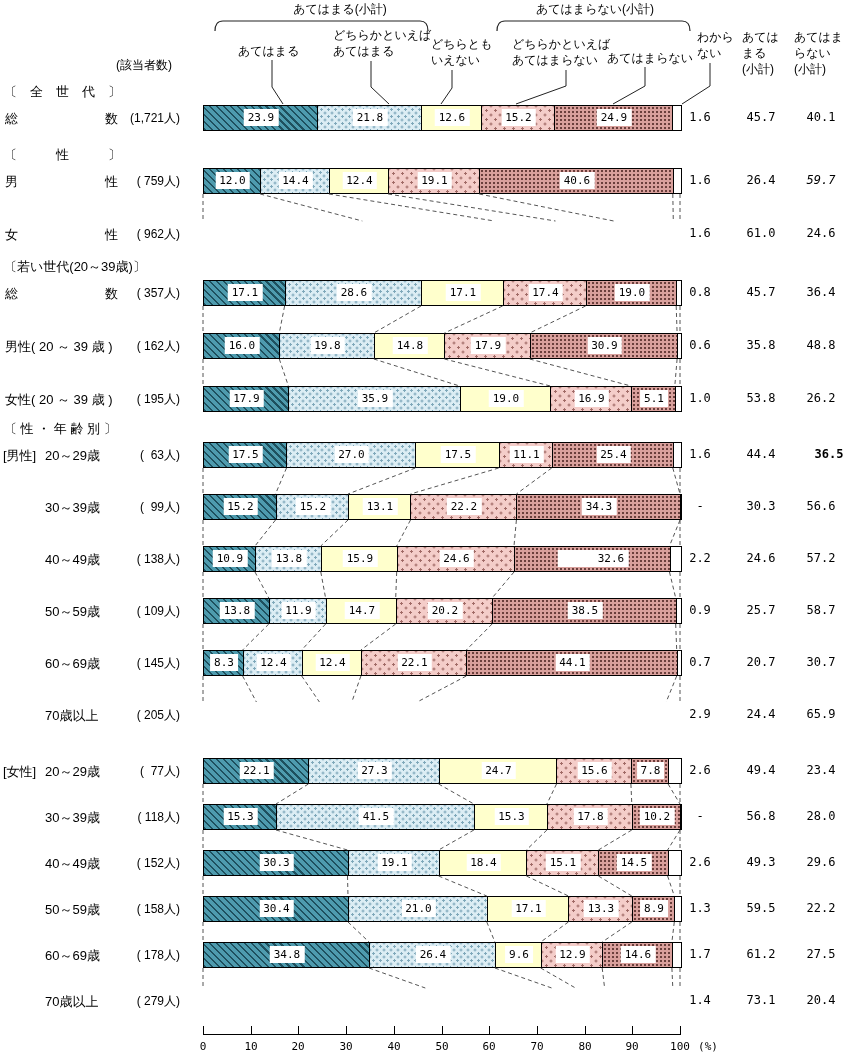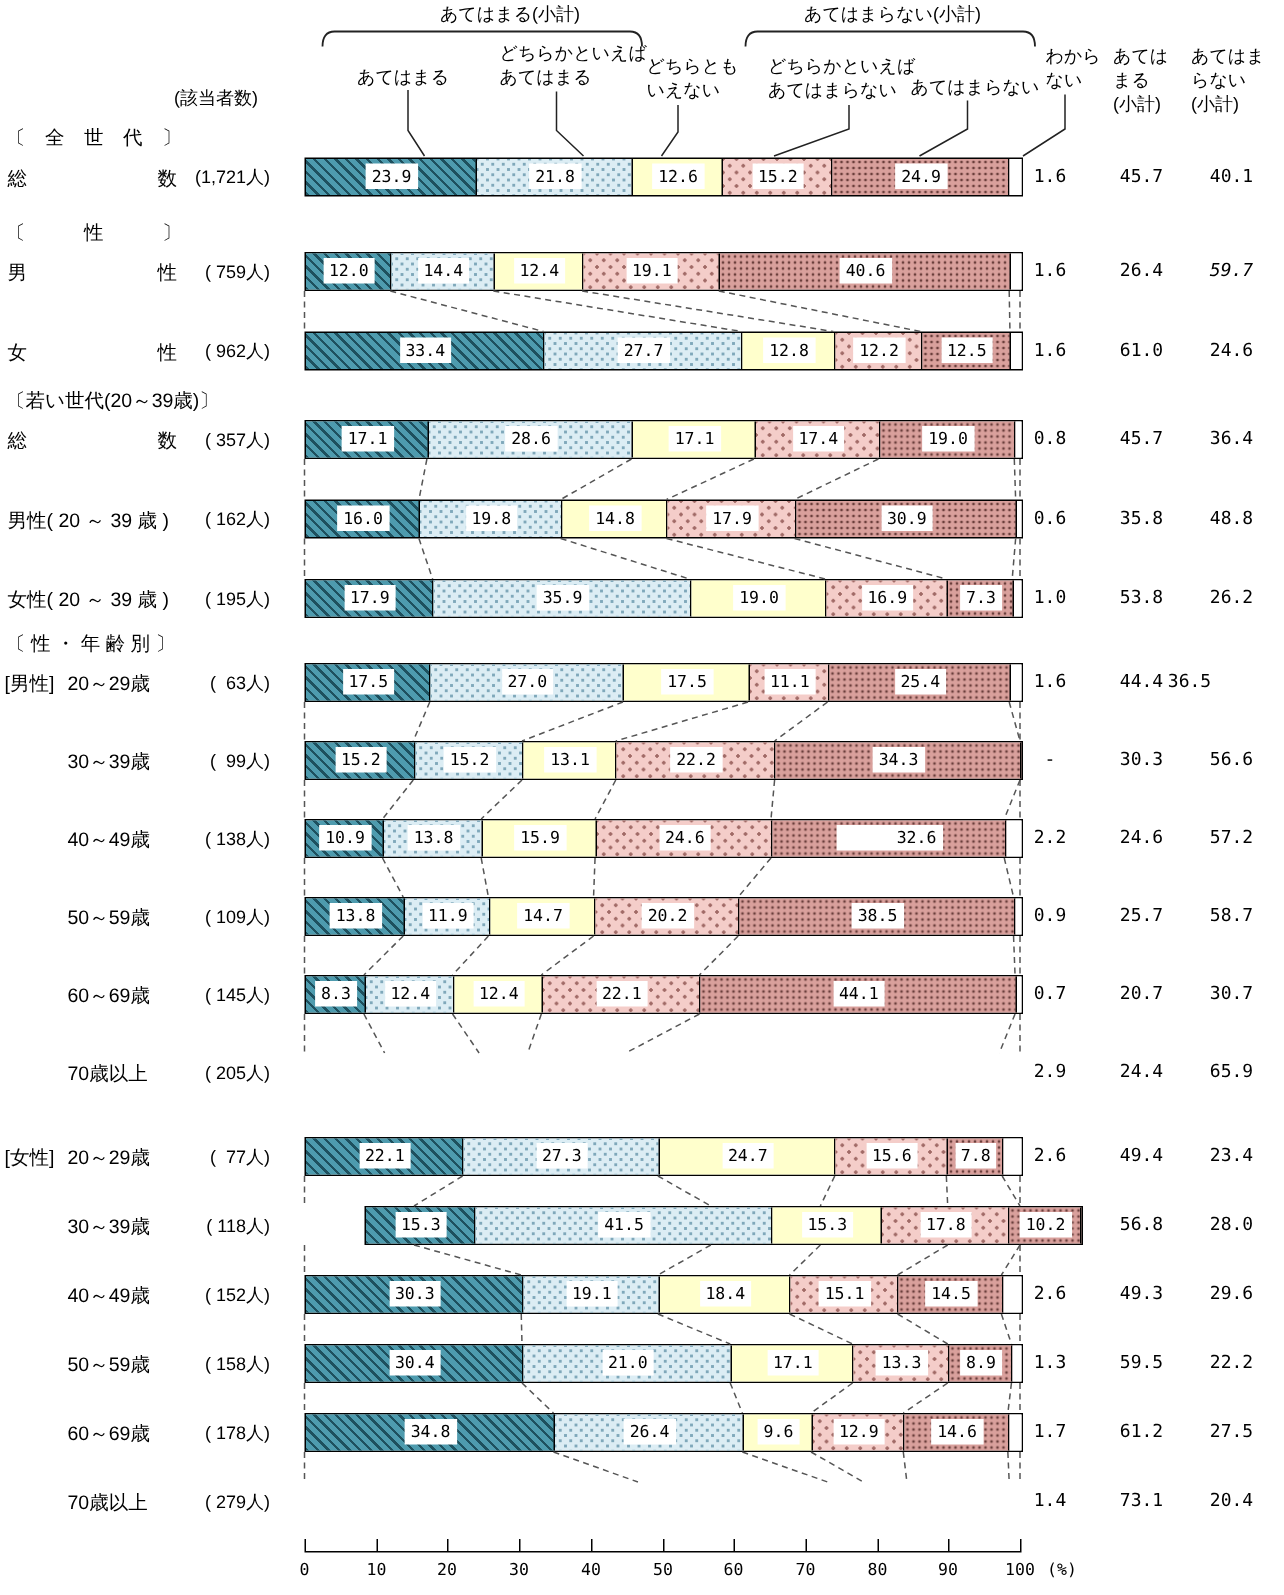--- a/index.html
+++ b/index.html
@@ -112,33 +112,20 @@
       <div class="vbox" style="left: 230.5px;">19.1</div>
       <div class="seg seg4" style="left: 276px; width: 194px;"></div>
       <div class="vbox" style="left: 373px;">40.6</div>
       <div class="seg seg5 last" style="left: 470px; width: 7px;"></div>
     </div>
     <div class="sideval" style="left: 680px; width: 40px; top: 173px;">1.6</div>
     <div class="sideval" style="left: 738px; width: 46px; top: 173px;">26.4</div>
     <div class="sideval" style="left: 798px; width: 46px; top: 173px; font-style: italic;">59.7</div>
     <div class="rowlabel spread" style="top: 226px;"><span>女</span><span>性</span></div>
     <div class="count" style="top: 226px;">( 962人)</div>
-    <div class="bar" style="top: 221px;">
-      <div class="seg seg0" style="left: 0px; width: 159px;"></div>
-      <div class="vbox" style="left: 79.5px;">33.4</div>
-      <div class="seg seg1" style="left: 159px; width: 132px;"></div>
-      <div class="vbox" style="left: 225px;">27.7</div>
-      <div class="seg seg2" style="left: 291px; width: 62px;"></div>
-      <div class="vbox" style="left: 322px;">12.8</div>
-      <div class="seg seg3" style="left: 353px; width: 58px;"></div>
-      <div class="vbox" style="left: 382px;">12.2</div>
-      <div class="seg seg4" style="left: 411px; width: 59px;"></div>
-      <div class="vbox" style="left: 440.5px;">12.5</div>
-      <div class="seg seg5 last" style="left: 470px; width: 7px;"></div>
-    </div>
     <div class="sideval" style="left: 680px; width: 40px; top: 226px;">1.6</div>
     <div class="sideval" style="left: 738px; width: 46px; top: 226px;">61.0</div>
     <div class="sideval" style="left: 798px; width: 46px; top: 226px;">24.6</div>
     <div class="rowlabel spread" style="top: 285px;"><span>総</span><span>数</span></div>
     <div class="count" style="top: 285px;">( 357人)</div>
     <div class="bar" style="top: 280px;">
       <div class="seg seg0" style="left: 0px; width: 82px;"></div>
       <div class="vbox" style="left: 41px;">17.1</div>
       <div class="seg seg1" style="left: 82px; width: 136px;"></div>
       <div class="vbox" style="left: 150px;">28.6</div>
@@ -176,21 +163,21 @@
     <div class="bar" style="top: 386px;">
       <div class="seg seg0" style="left: 0px; width: 85px;"></div>
       <div class="vbox" style="left: 42.5px;">17.9</div>
       <div class="seg seg1" style="left: 85px; width: 172px;"></div>
       <div class="vbox" style="left: 171px;">35.9</div>
       <div class="seg seg2" style="left: 257px; width: 90px;"></div>
       <div class="vbox" style="left: 302px;">19.0</div>
       <div class="seg seg3" style="left: 347px; width: 81px;"></div>
       <div class="vbox" style="left: 387.5px;">16.9</div>
       <div class="seg seg4" style="left: 428px; width: 44px;"></div>
-      <div class="vbox" style="left: 450px;">7.3</div>
+      <div class="vbox" style="left: 450px;">5.1</div>
       <div class="seg seg5 last" style="left: 472px; width: 5px;"></div>
     </div>
     <div class="sideval" style="left: 680px; width: 40px; top: 391px;">1.0</div>
     <div class="sideval" style="left: 738px; width: 46px; top: 391px;">53.8</div>
     <div class="sideval" style="left: 798px; width: 46px; top: 391px;">26.2</div>
     <div class="prefix" style="top: 447px;">[男性]</div>
     <div class="rowlabel" style="top: 447px; left: 45px;">20～29歳</div>
     <div class="count" style="top: 447px;">(  63人)</div>
     <div class="bar" style="top: 442px;">
       <div class="seg seg0" style="left: 0px; width: 83px;"></div>
@@ -200,21 +187,21 @@
       <div class="seg seg2" style="left: 212px; width: 84px;"></div>
       <div class="vbox" style="left: 254px;">17.5</div>
       <div class="seg seg3" style="left: 296px; width: 53px;"></div>
       <div class="vbox" style="left: 322.5px;">11.1</div>
       <div class="seg seg4" style="left: 349px; width: 121px;"></div>
       <div class="vbox" style="left: 409.5px;">25.4</div>
       <div class="seg seg5 last" style="left: 470px; width: 7px;"></div>
     </div>
     <div class="sideval" style="left: 680px; width: 40px; top: 447px;">1.6</div>
     <div class="sideval" style="left: 738px; width: 46px; top: 447px;">44.4</div>
-    <div class="sideval" style="left: 770px; width: 46px; top: 447px;">36.5</div>
+    <div class="sideval" style="left: 806px; width: 46px; top: 447px; font-weight: bold;">36.5</div>
     <div class="rowlabel" style="top: 499px; left: 45px;">30～39歳</div>
     <div class="count" style="top: 499px;">(  99人)</div>
     <div class="bar" style="top: 494px;">
       <div class="seg seg0" style="left: 0px; width: 73px;"></div>
       <div class="vbox" style="left: 36.5px;">15.2</div>
       <div class="seg seg1" style="left: 73px; width: 72px;"></div>
       <div class="vbox" style="left: 109px;">15.2</div>
       <div class="seg seg2" style="left: 145px; width: 62px;"></div>
       <div class="vbox" style="left: 176px;">13.1</div>
       <div class="seg seg3" style="left: 207px; width: 106px;"></div>
@@ -298,21 +285,21 @@
       <div class="vbox" style="left: 390.5px;">15.6</div>
       <div class="seg seg4" style="left: 428px; width: 37px;"></div>
       <div class="vbox" style="left: 446.5px;">7.8</div>
       <div class="seg seg5 last" style="left: 465px; width: 12px;"></div>
     </div>
     <div class="sideval" style="left: 680px; width: 40px; top: 763px;">2.6</div>
     <div class="sideval" style="left: 738px; width: 46px; top: 763px;">49.4</div>
     <div class="sideval" style="left: 798px; width: 46px; top: 763px;">23.4</div>
     <div class="rowlabel" style="top: 809px; left: 45px;">30～39歳</div>
     <div class="count" style="top: 809px;">( 118人)</div>
-    <div class="bar" style="top: 804px; margin-left: 40px;">
+    <div class="bar" style="top: 804px;">
       <div class="seg seg0" style="left: 0px; width: 73px;"></div>
       <div class="vbox" style="left: 36.5px;">15.3</div>
       <div class="seg seg1" style="left: 73px; width: 198px;"></div>
       <div class="vbox" style="left: 172px;">41.5</div>
       <div class="seg seg2" style="left: 271px; width: 73px;"></div>
       <div class="vbox" style="left: 307.5px;">15.3</div>
       <div class="seg seg3" style="left: 344px; width: 85px;"></div>
       <div class="vbox" style="left: 386.5px;">17.8</div>
       <div class="seg seg4" style="left: 429px; width: 48px;"></div>
       <div class="vbox" style="left: 453px;">10.2</div>

